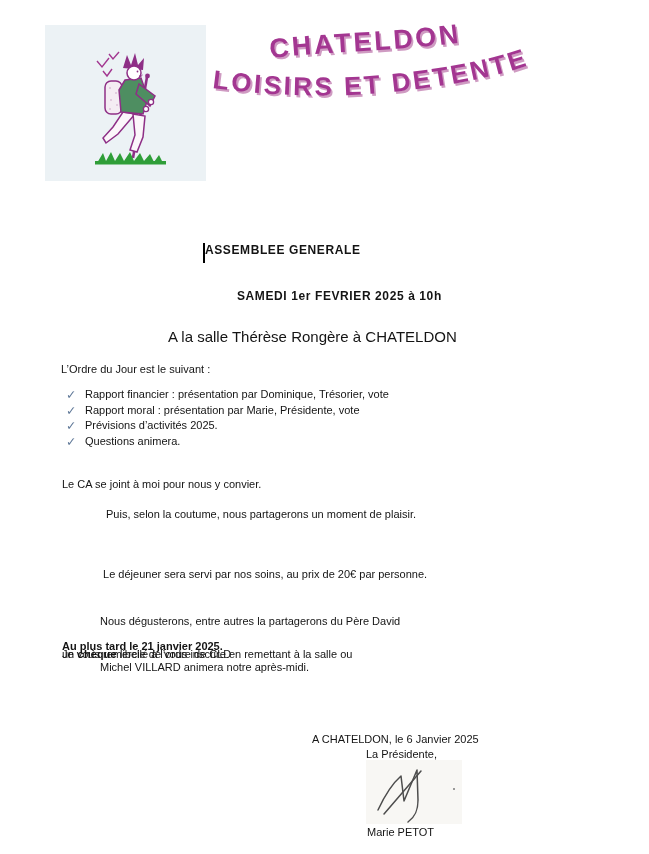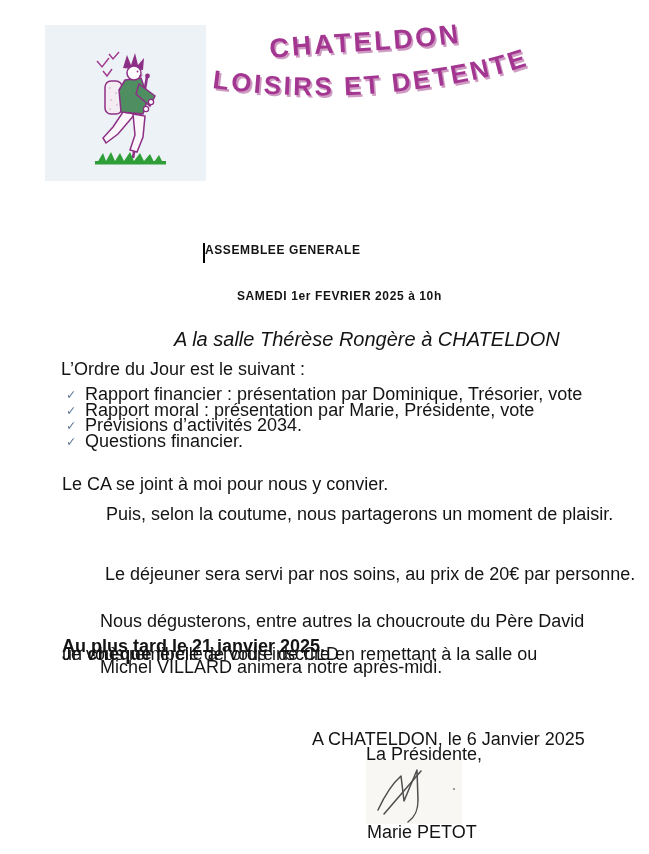--- a/index.html
+++ b/index.html
@@ -13,24 +13,24 @@
   .logo-box { left:45px; top:25px; width:161px; height:156px; background:#ecf2f5; }
 
   
   .wordart { left:192px; top:20px; }
 
   
   .caret { left:203px; top:243px; width:1.5px; height:20px; background:#000; }
   .t-title { font-size:12px; font-weight:bold; letter-spacing:.6px; white-space:nowrap; }
   .title-1 { left:205px; top:243px; }
   .title-2 { left:205px; top:289px;margin-left:32px; }
-  .t-loc { left:174px; top:328px; font-size:20px; white-space:nowrap;font-style:italic; }
+  .t-loc { left:168px; top:328px; font-size:15px; white-space:nowrap; }
 
   
-  .t-body { font-size:18px; line-height:15.5px; white-space:pre-wrap; }
+  .t-body { font-size:11px; line-height:15.5px; white-space:pre-wrap; }
   .nowrap { white-space:pre; }
   .intro { left:61px; top:362px; }
   .agenda { left:66px; top:387px; }
   .agenda-item { display:flex; align-items:flex-start; height:15.5px; }
   .check { color:#5f7898; font-size:12.5px; width:19px; flex:0 0 19px; }
   .p-convier { left:62px; top:477px; }
   .p-coutume { left:62px; top:507px;margin-left:44px; }
   .p-dejeuner { left:62px; top:536px;margin-left:38px; }
   .p-inscription { left:62px; top:616px; }
   .p-cheque { left:62px; top:647px; }
@@ -118,34 +118,34 @@
     <div class="agenda-item">
       <span class="check">✓</span>
       <span class="t-body nowrap">Rapport financier : présentation par Dominique, Trésorier, vote</span>
     </div>
     <div class="agenda-item">
       <span class="check">✓</span>
       <span class="t-body nowrap">Rapport moral : présentation par Marie, Présidente, vote</span>
     </div>
     <div class="agenda-item">
       <span class="check">✓</span>
-      <span class="t-body nowrap">Prévisions d’activités 2034.</span>
+      <span class="t-body nowrap">Prévisions d’activités 2025.</span>
     </div>
     <div class="agenda-item">
       <span class="check">✓</span>
-      <span class="t-body nowrap">Questions financier.</span>
+      <span class="t-body nowrap">Questions animera.</span>
     </div>
   </div>
 
   <div class="abs t-body p-convier nowrap">Le CA se joint à moi pour nous y convier.</div>
   <div class="abs t-body p-coutume nowrap">Puis, selon la coutume, nous partagerons un moment de plaisir.</div>
 
   <div class="abs t-body p-dejeuner">
     <div class="nowrap"> Le déjeuner sera servi par nos soins, au prix de 20€ par personne.</div>
-    <div class="nowrap">Nous dégusterons, entre autres la choucroute du Père David</div>
+    <div class="nowrap">Nous dégusterons, entre autres la partagerons du Père David</div>
     <div class="nowrap">Michel VILLARD animera notre après-midi.</div>
   </div>
 
   <div class="abs t-body p-inscription">
     <div class="nowrap">Je vous remercie de vous inscrire en remettant à la salle ou</div>
   </div>
 
   <div class="abs t-body p-cheque nowrap"><span>un </span><span class="bold">chèque</span><span> libellé à l’ordre de CLD</span></div>
 
   <div class="abs t-body p-deadline nowrap">Au plus tard le 21 janvier 2025.</div>

